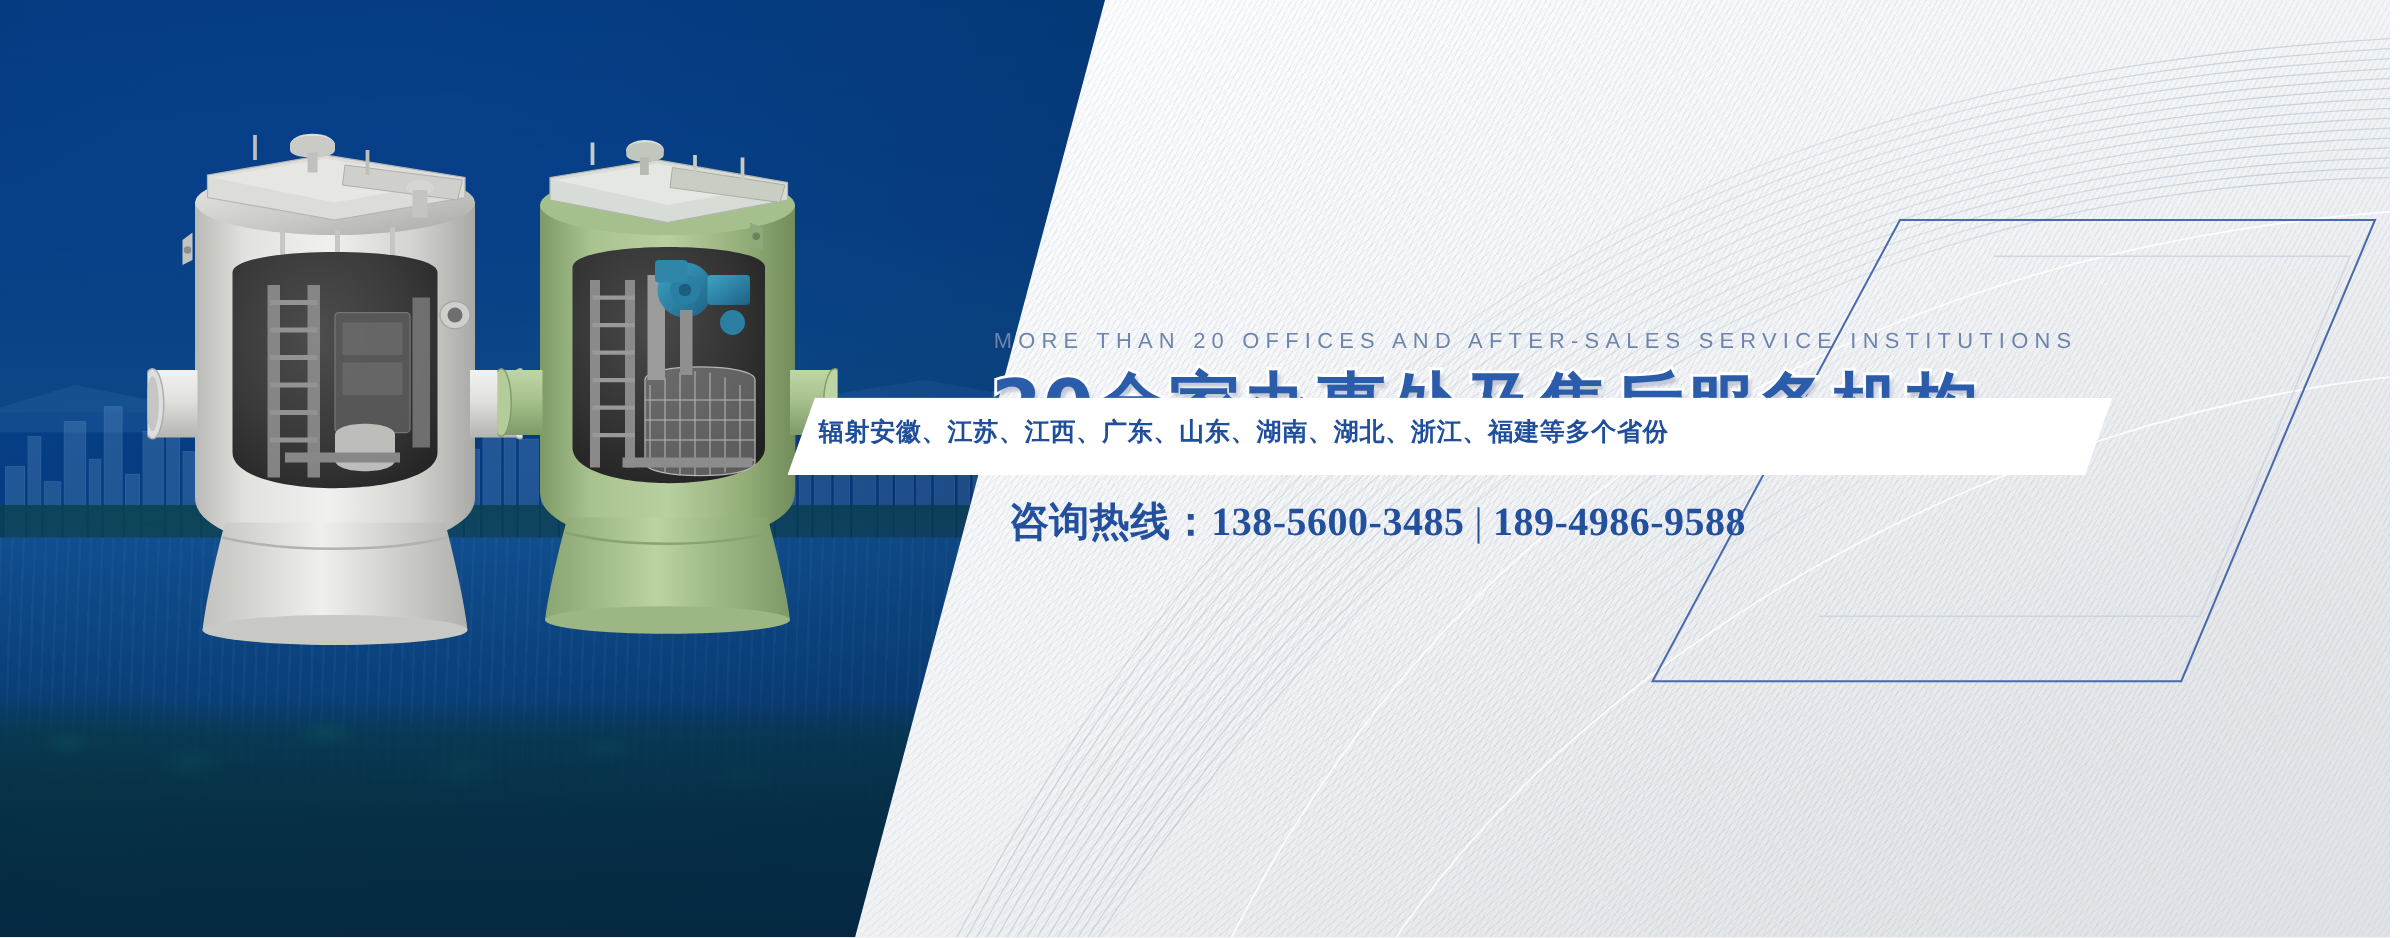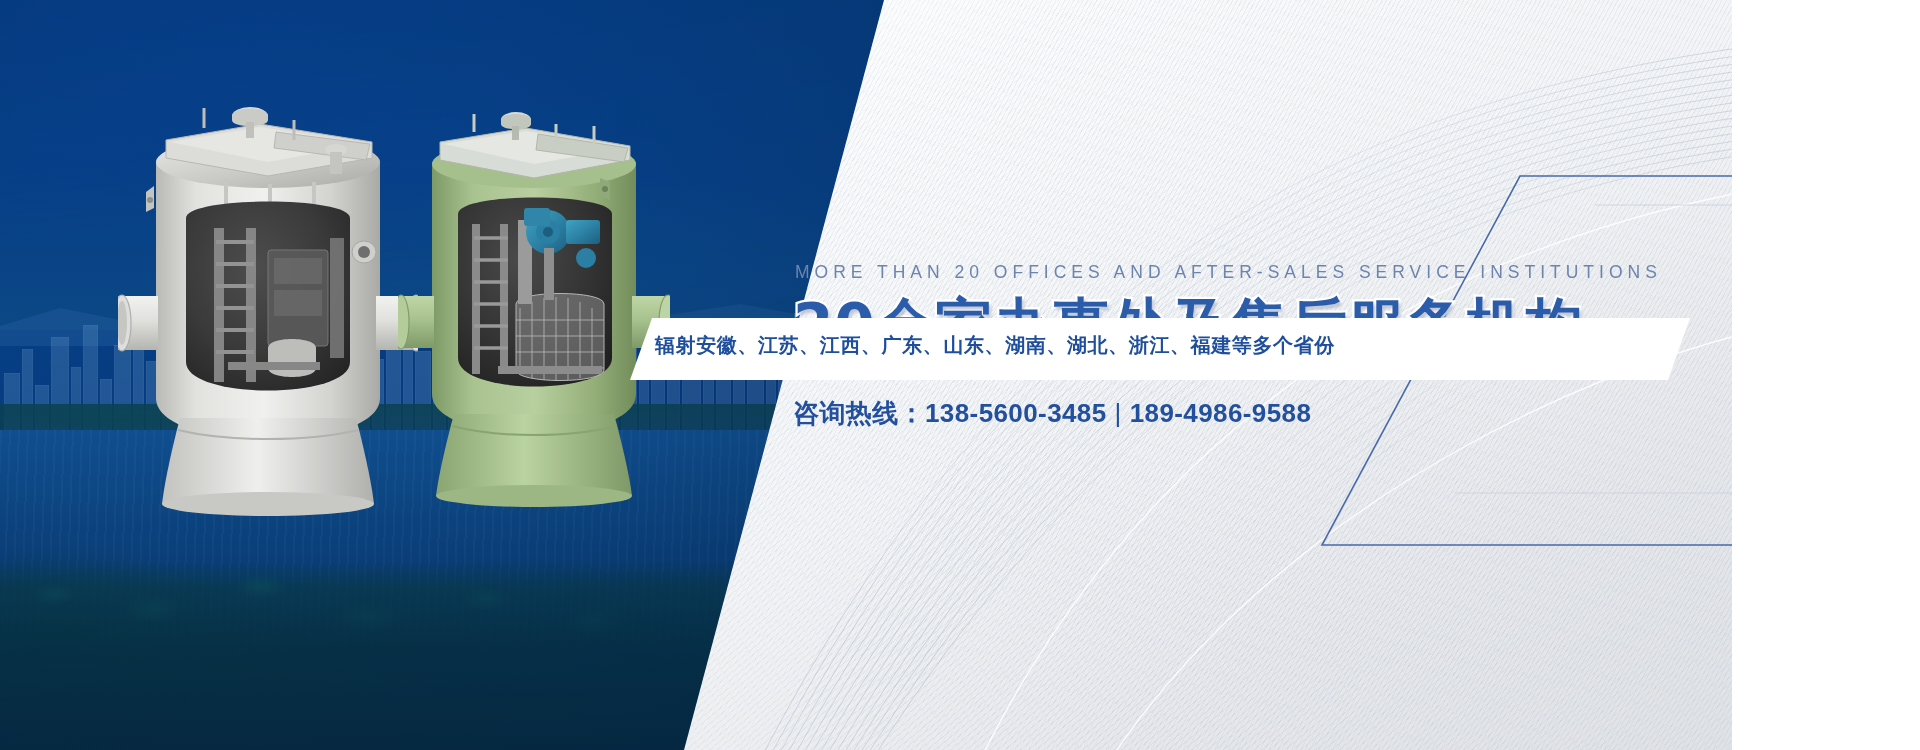--- a/index.html
+++ b/index.html
@@ -1,20 +1,20 @@
 <!DOCTYPE html>
 <html><head>
 <meta charset="utf-8">
 <style>
   html,body{margin:0;padding:0;background:#fff;}
   body{font-family:"Liberation Sans","DejaVu Sans",sans-serif;}
 
   .banner{
     position:relative;
-    width:1732px;height:750px;
+    width:1912px;height:750px;
     overflow:hidden;
     background:#e9ebee;
   }
 
   
   .right-panel{
     position:absolute;inset:0;
     background:
       linear-gradient(152deg,#ffffff 0%,#fbfcfd 30%,#f2f4f6 58%,#e6e8eb 80%,#dfe2e6 100%);
   }
@@ -151,24 +151,24 @@
   }
   .strip-wrap{position:absolute;left:0;top:0;width:1130px;height:750px;}
   .strip-text{
     position:absolute;left:-135px;top:332px;
     font-size:20px;font-weight:700;color:#1f4f9c;
     letter-spacing:.6px;white-space:nowrap;
     font-family:"DejaVu Sans","Liberation Sans",sans-serif;
   }
 
   .hotline{
-    position:absolute;left:3px;top:396px;
-    font-size:26px;font-weight:700;color:#23509d;
+    position:absolute;left:17px;top:396px;
+    font-size:32px;font-weight:700;color:#23509d;
     letter-spacing:.4px;white-space:nowrap;
-    font-family:Liberation Sans, sans-serif;
+    font-family:Liberation Serif, serif;
   }
   .hotline .sep{color:#23509d;padding:0 8px;font-weight:400;}
 
   
   .frame-svg{position:absolute;left:0;top:0;width:1920px;height:750px;pointer-events:none;}
 </style>
 </head>
 <body>
 
 <div class="banner">

